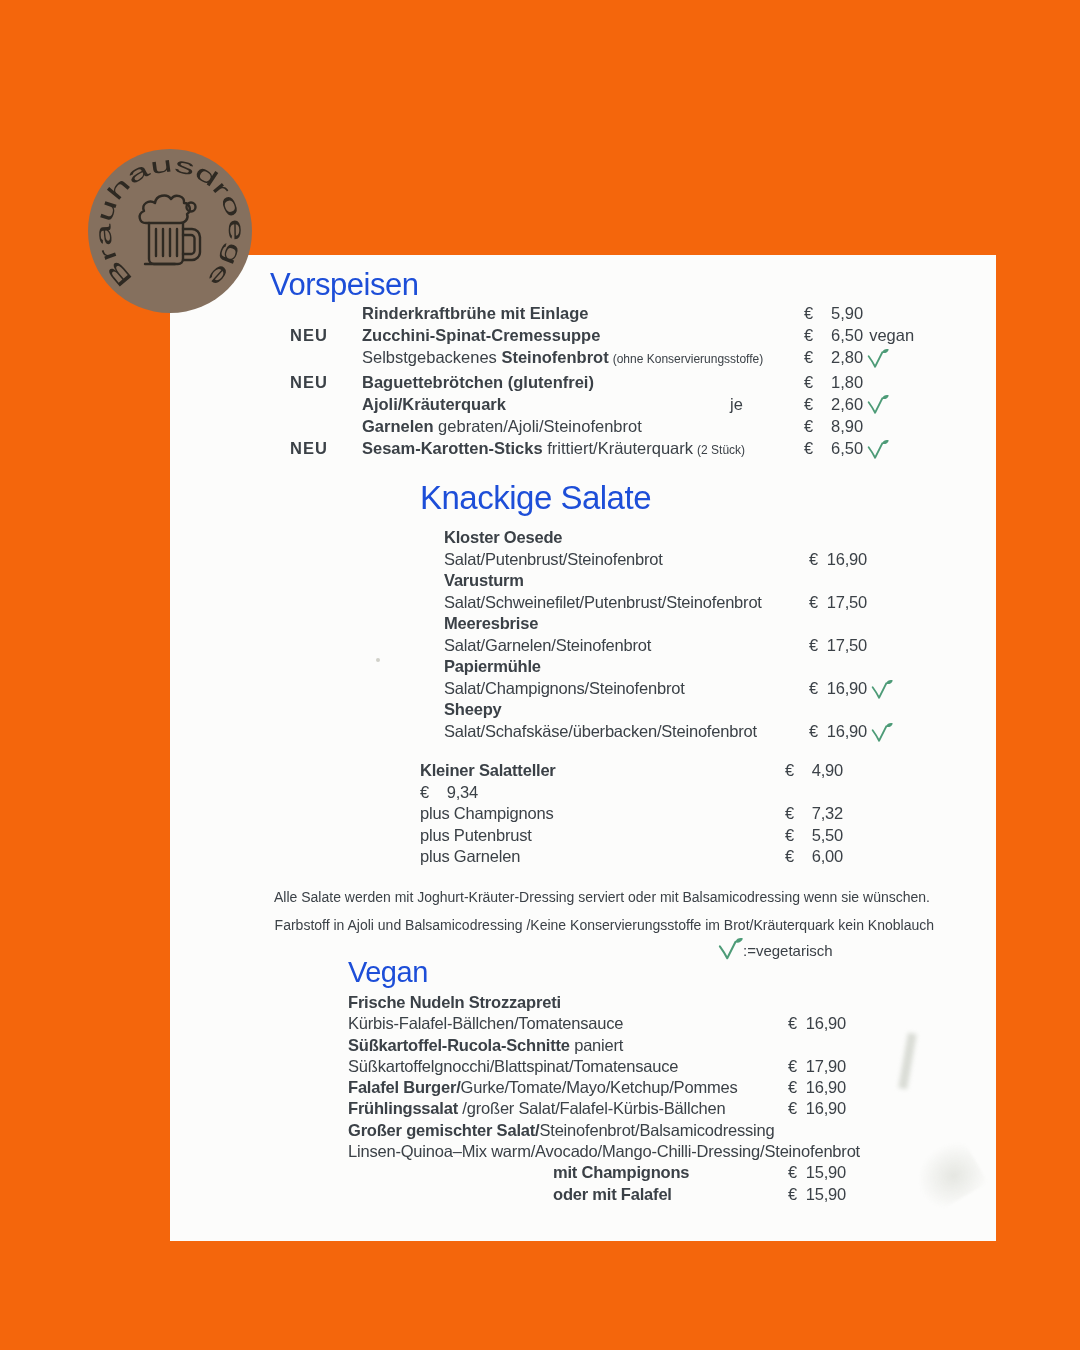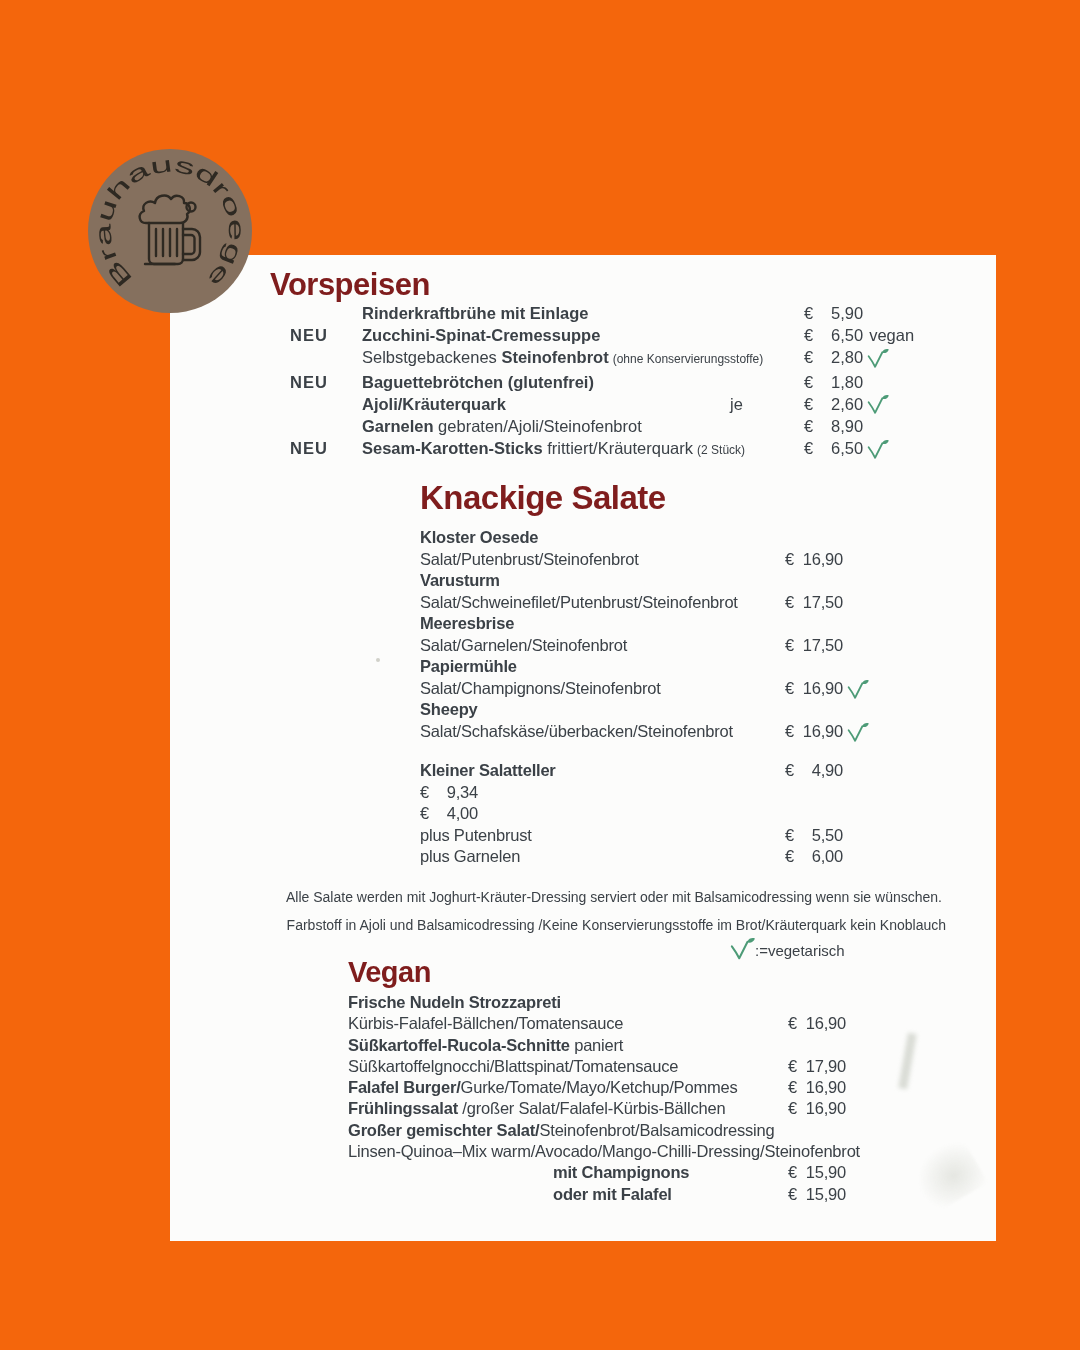--- a/index.html
+++ b/index.html
@@ -10,21 +10,21 @@
   }
   .paper{
     position:absolute;left:170px;top:255px;width:826px;height:986px;
     background:#FCFCFB;
   }
   
   .logo{position:absolute;left:88px;top:149px;width:164px;height:164px;z-index:5;}
   .logo-circle{position:absolute;inset:0;border-radius:50%;background:#85705E;}
   .logo svg{position:absolute;inset:0;}
   
-  .sec-title{font-weight:bold;color:#7f1d1d;letter-spacing:-0.5px;}
+  .sec-title{font-weight:normal;color:#1d4ed8;letter-spacing:-0.5px;}
   b{font-weight:bold;}
   .pcell{display:flex;align-items:baseline;white-space:nowrap;}
   .euro{display:inline-block;width:27px;}
   .pcell.tight{width:58px;}
   .pcell.tight .euro{width:auto;}
   .pcell.tight .num{margin-left:auto;}
   .veg-icon{margin-left:3px;align-self:center;position:relative;top:2px;}
   .pwrap{display:flex;align-items:baseline;}
   
   .vor{position:absolute;left:100px;top:13px;width:646px;}
@@ -34,29 +34,29 @@
     line-height:22.2px;font-size:16.5px;align-items:baseline;margin-left:20px;
   }
   .tag{font-weight:bold;letter-spacing:1px;}
   .vname{white-space:nowrap;}
   .small{font-size:12px;margin-left:4px;}
   .je{padding-left:6px;}
   .suffix{margin-left:6px;}
   
   .sal{position:absolute;left:250px;top:225px;width:560px;}
   .sal .sec-title{font-size:33px;line-height:36px;}
-  .sal .lines{margin-top:11px;}
+  .sal .lines{margin-top:11px;margin-left:24px;}
   .line{
     display:grid;grid-template-columns:365px auto;
     line-height:21.5px;font-size:16.5px;align-items:baseline;letter-spacing:-0.2px;
   }
   .txt{white-space:nowrap;}
   .extras{margin-top:18px;}
   
-  .notes{position:absolute;left:116px;top:632px;width:660px;font-size:14px;line-height:20px;}
+  .notes{position:absolute;left:104px;top:632px;width:660px;font-size:14px;line-height:20px;}
   .notes .n2{margin-top:8px;text-align:right;}
   .legend{margin-left:440px;margin-top:1px;display:flex;align-items:center;font-size:15px;}
   
   .vgn{position:absolute;left:178px;top:701px;width:680px;}
   .vgn .sec-title{font-size:29px;line-height:32px;}
   .vgn .lines{margin-top:4px;}
   .vgn .line{grid-template-columns:440px auto;line-height:21.3px;}
   .line.indent .txt{padding-left:205px;font-weight:bold;}
   
   .smudge{position:absolute;pointer-events:none;}
@@ -261,24 +261,25 @@
         </div>
         <div class="line">
           <span class="pwrap">
             <span class="pcell tight">
               <span class="euro">€</span>
               <span class="num">9,34</span>
             </span>
           </span>
         </div>
         <div class="line">
-          <span class="pwrap">
-            <span class="pcell tight">
-              <span class="euro">€</span>
-              <span class="num">4,00</span>
+          <span class="txt"><span class="reg">plus Champignons</span></span>
+          <span class="pwrap">
+            <span class="pcell tight">
+              <span class="euro">€</span>
+              <span class="num">7,32</span>
             </span>
           </span>
         </div>
         <div class="line">
           <span class="txt"><span class="reg">plus Putenbrust</span></span>
           <span class="pwrap">
             <span class="pcell tight">
               <span class="euro">€</span>
               <span class="num">5,50</span>
             </span>

